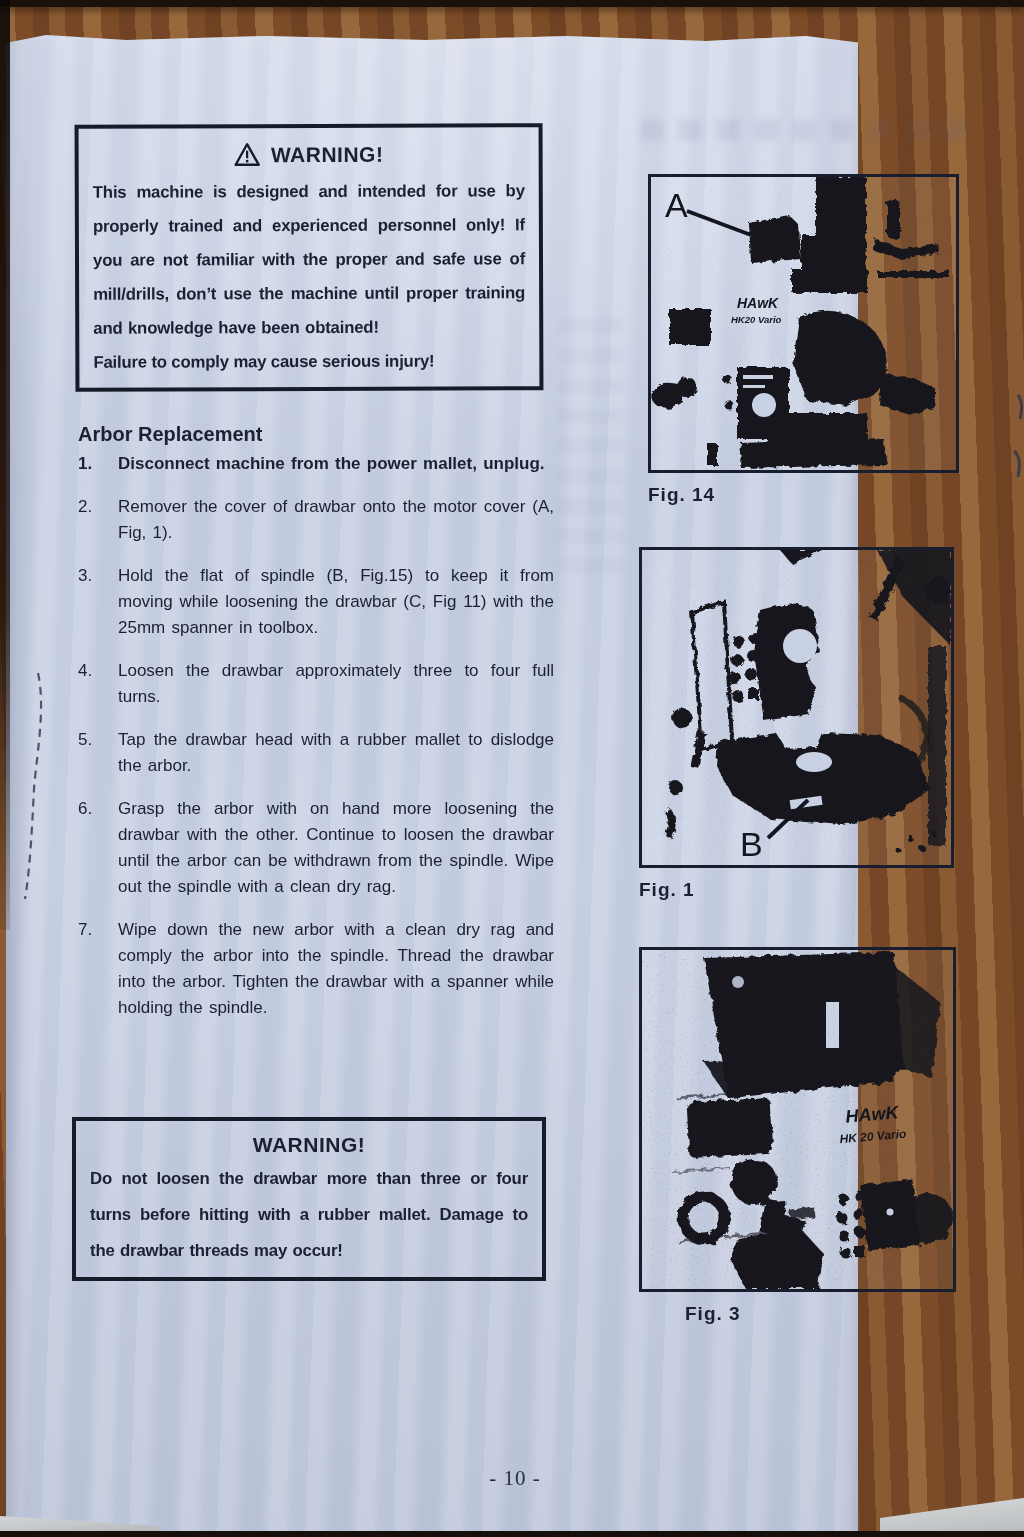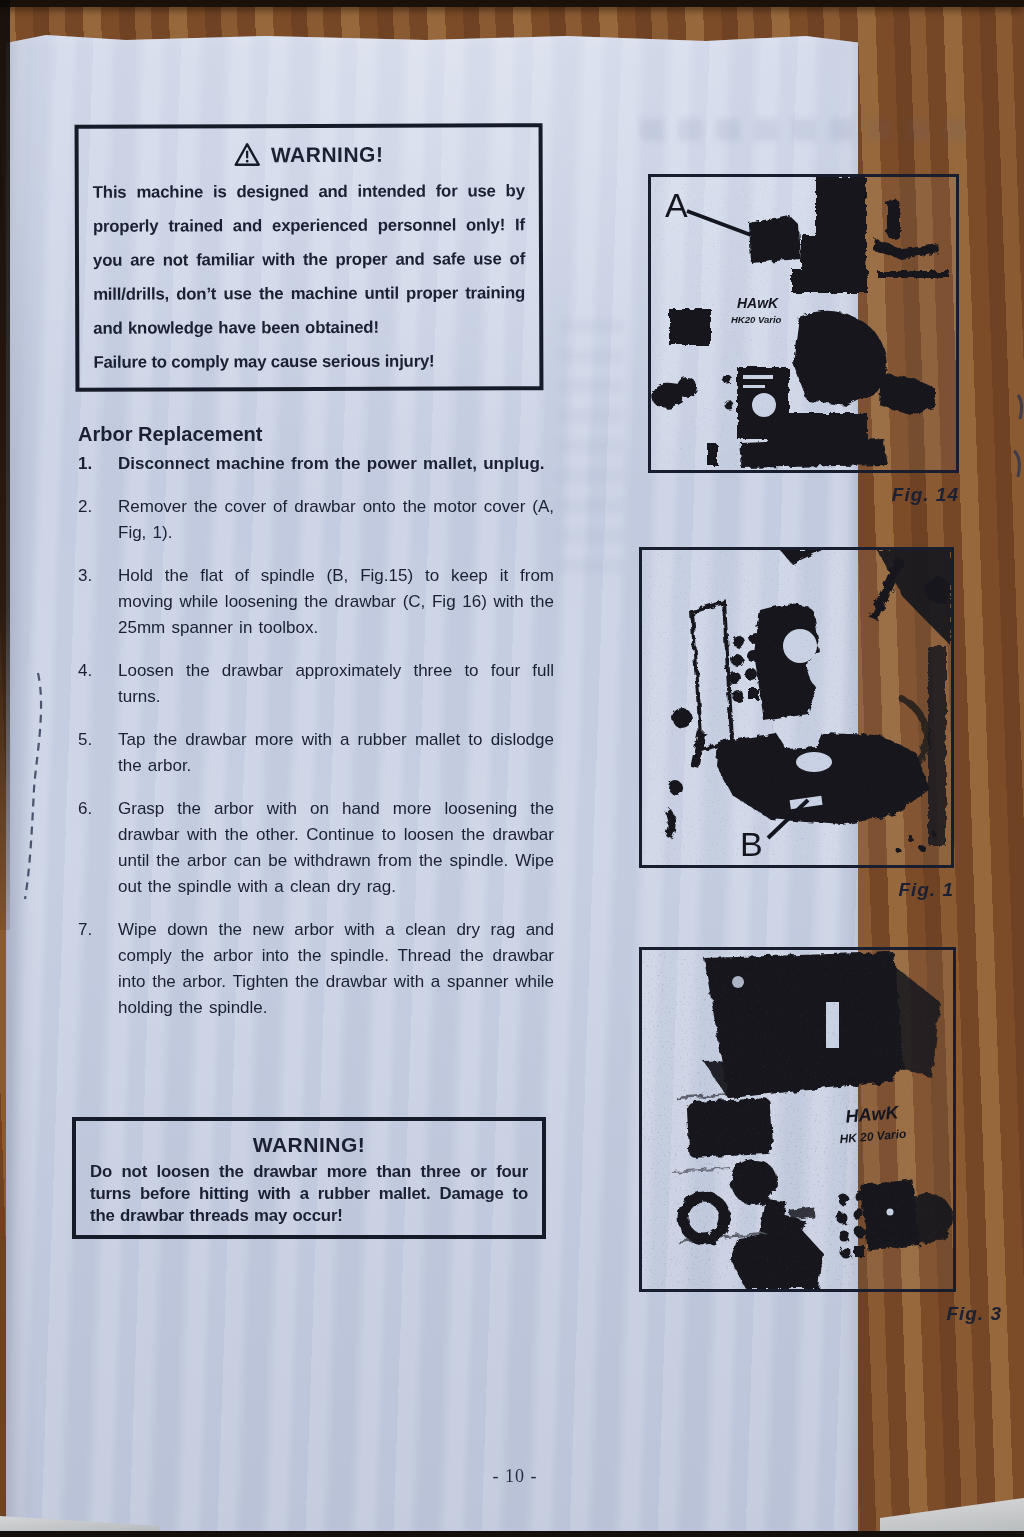--- a/index.html
+++ b/index.html
@@ -37,46 +37,46 @@
     background:repeating-linear-gradient(180deg,rgba(88,98,140,.16) 0 14px,rgba(88,98,140,0) 14px 30px);}
 
   
   .warnbox{position:absolute;border:4px solid #161b29;padding:10px 14px 8px;box-sizing:border-box;}
   .warnbox.top{left:69px;top:105px;width:468px;transform:rotate(-.2deg);}
   .warnbox.bottom{left:66px;top:1098px;width:474px;}
   .warn-title-row{display:flex;align-items:center;justify-content:center;gap:10px;margin:4px 0 8px;}
   .warn-title{font-weight:bold;font-size:21px;letter-spacing:.5px;}
   .warn-body{font-weight:bold;font-size:16.8px;line-height:34px;text-align:justify;letter-spacing:-.2px;word-spacing:1px;}
   .warn-last{font-weight:bold;font-size:16.8px;line-height:34px;letter-spacing:-.2px;}
-  .warnbox.bottom .warn-body{line-height:22px;}
+  .warnbox.bottom .warn-body{line-height:36px;}
   .warnbox.bottom .warn-title-row{margin:2px 0 4px;}
 
   
   .heading{position:absolute;left:72px;top:404px;font-weight:bold;font-size:20px;}
   .steps{position:absolute;left:72px;top:432px;width:476px;}
   .step{display:flex;margin-bottom:17px;font-size:17px;line-height:26px;}
   .step .num{width:40px;flex:0 0 40px;}
   .step .txt{flex:1;text-align:justify;word-spacing:1.5px;}
   .step.bold{font-weight:bold;}
 
   
   .fig{position:absolute;margin:0;}
   .figframe{border:3px solid #191e2e;background:rgba(255,255,255,.06);}
   .figframe svg{display:block;}
-  .figcaption{font-weight:bold;font-size:19px;text-align:right;margin-top:11px;letter-spacing:1px;font-style:italic;}
+  .figcaption{font-weight:bold;font-size:19px;text-align:left;margin-top:11px;letter-spacing:1px;}
   .fig14{left:642px;top:155px;width:311px;}
   .fig15{left:633px;top:528px;width:315px;}
   .fig16{left:633px;top:928px;width:317px;}
   .fig16 .figcaption{transform:translateX(46px);}
   .callout{font-family:"Liberation Sans","DejaVu Sans",sans-serif;font-size:34px;fill:#14161f;}
   .brand1{font-family:"Liberation Sans","DejaVu Sans",sans-serif;font-weight:bold;font-style:italic;fill:#14161f;}
 
   
   .pagenum{position:absolute;left:0;top:1447px;width:1018px;text-align:center;
-    font-family:"Liberation Serif","DejaVu Serif",serif;font-size:18px;letter-spacing:1px;color:#252c40;}
+    font-family:"Liberation Serif","DejaVu Serif",serif;font-size:21px;letter-spacing:1px;color:#252c40;}
 
   .penmark{position:absolute;left:14px;top:648px;}
   .inkmarks{position:absolute;left:1000px;top:370px;}
 </style>
 </head>
 <body>
 
 <div class="photo">
   <div class="wood"></div>
   <div class="top-dark"></div>
@@ -106,29 +106,29 @@
       <div class="step bold">
         <span class="num">1.</span>
         <span class="txt">Disconnect machine from the power mallet, unplug.</span>
       </div>
       <div class="step">
         <span class="num">2.</span>
         <span class="txt">Remover the cover of drawbar onto the motor cover (A, Fig, 1).</span>
       </div>
       <div class="step">
         <span class="num">3.</span>
-        <span class="txt">Hold the flat of spindle (B, Fig.15) to keep it from moving while loosening the drawbar (C, Fig 16) with the 25mm spanner in toolbox.</span>
+        <span class="txt">Hold the flat of spindle (B, Fig.15) to keep it from moving while loosening the drawbar (C, Fig 11) with the 25mm spanner in toolbox.</span>
       </div>
       <div class="step">
         <span class="num">4.</span>
         <span class="txt">Loosen the drawbar approximately three to four full turns.</span>
       </div>
       <div class="step">
         <span class="num">5.</span>
-        <span class="txt">Tap the drawbar more with a rubber mallet to dislodge the arbor.</span>
+        <span class="txt">Tap the drawbar head with a rubber mallet to dislodge the arbor.</span>
       </div>
       <div class="step">
         <span class="num">6.</span>
         <span class="txt">Grasp the arbor with on hand more loosening the drawbar with the other. Continue to loosen the drawbar until the arbor can be withdrawn from the spindle. Wipe out the spindle with a clean dry rag.</span>
       </div>
       <div class="step">
         <span class="num">7.</span>
         <span class="txt">Wipe down the new arbor with a clean dry rag and comply the arbor into the spindle. Thread the drawbar into the arbor. Tighten the drawbar with a spanner while holding the spindle.</span>
       </div>
     </div>

